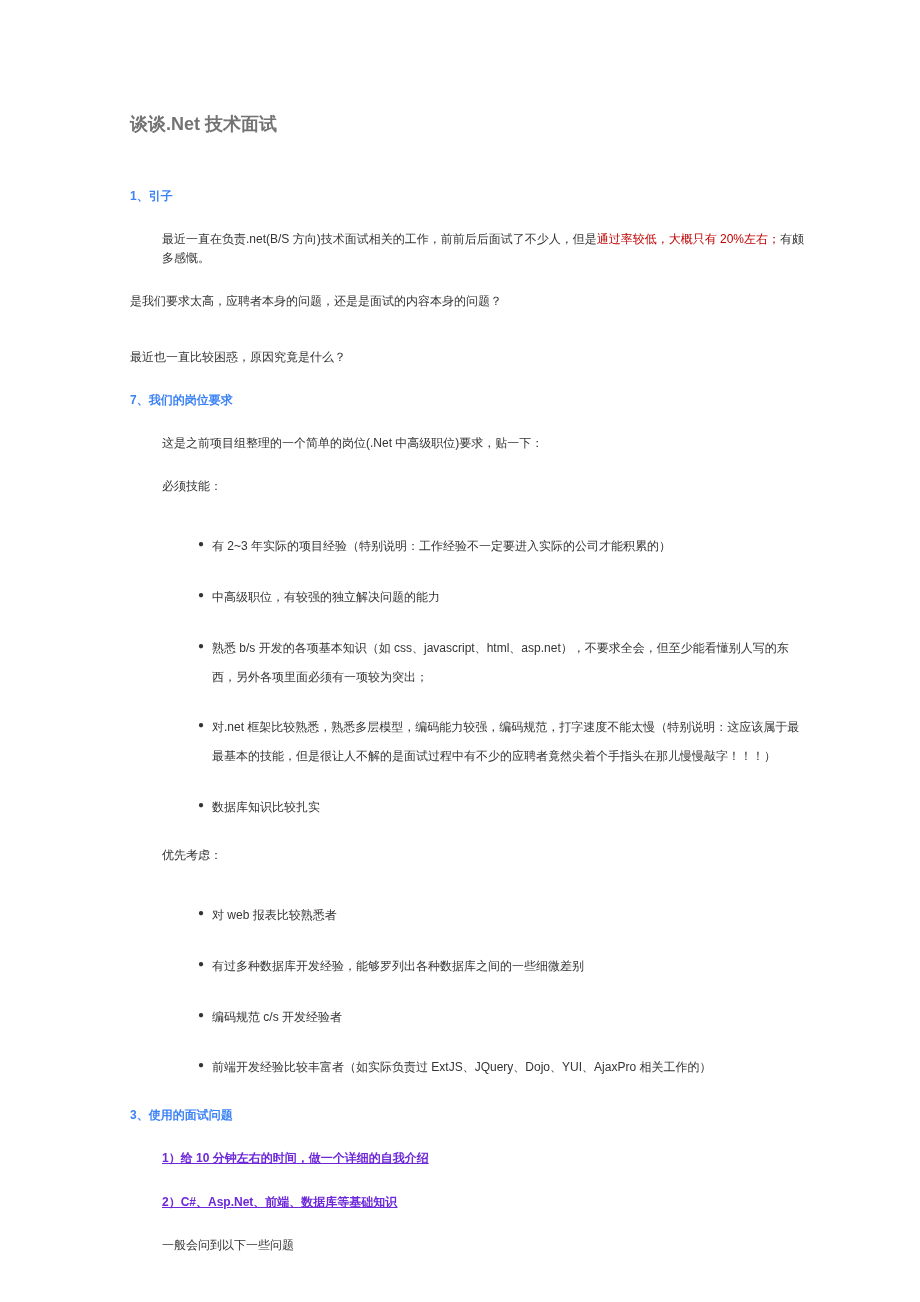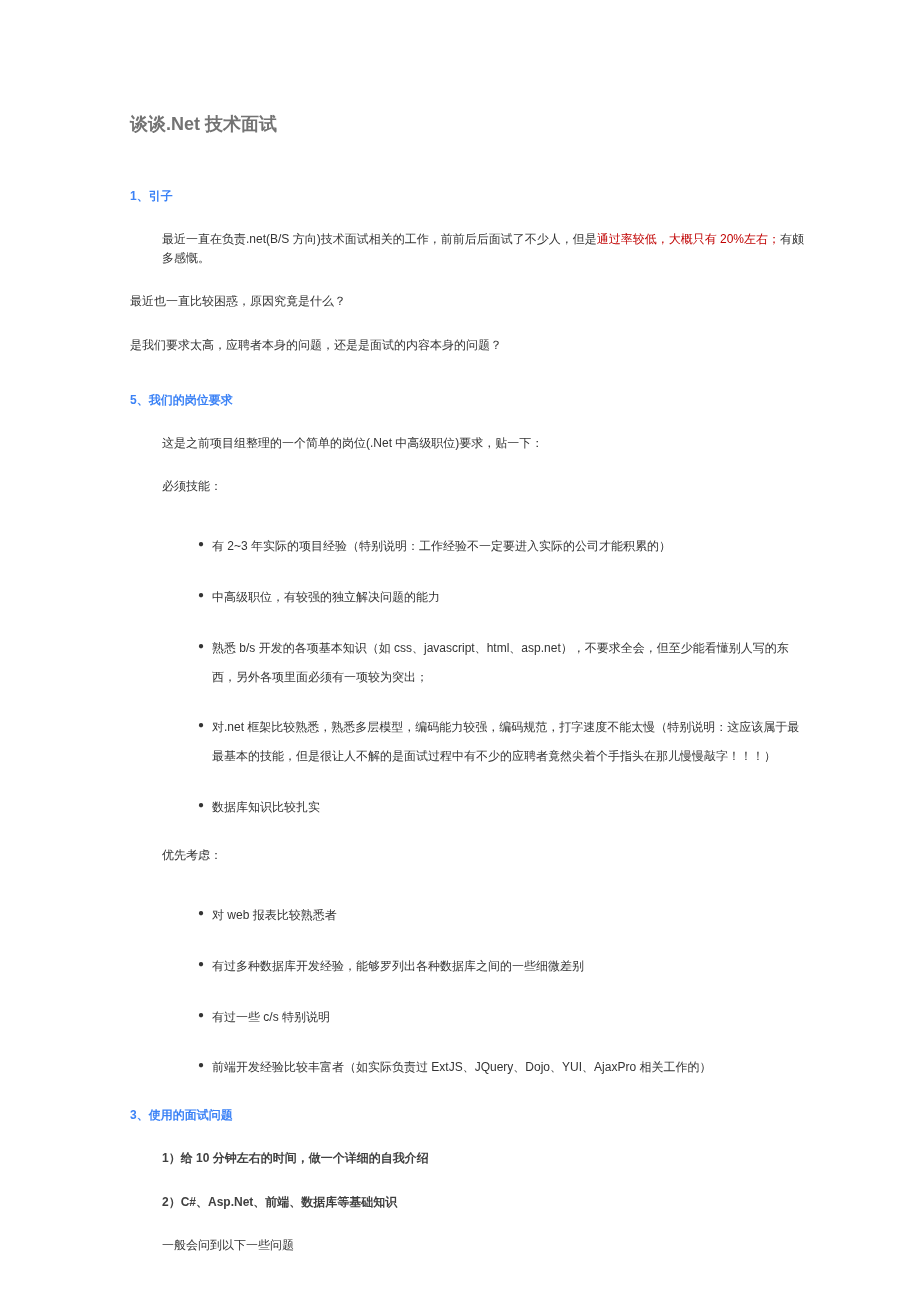--- a/index.html
+++ b/index.html
@@ -50,60 +50,61 @@
     content: "●";
     position: absolute;
     left: 0;
     top: 0;
     font-size: 10px;
     color: #333333;
   }
   .sub-head {
     font-weight: bold;
     font-size: 12px;
-    color: #404040;
+    color: #6d28d9;
     margin-bottom: 24px;
+    text-decoration: underline;
   }
   .gap-lg { margin-bottom: 36px; }
 </style>
 </head>
 <body>
 
 <div class="page">
 
   <div class="title">谈谈.Net 技术面试</div>
 
   <div class="section-head">1、引子</div>
 
   <div class="para indent1">
     <span>最近一直在负责.net(B/S 方向)技术面试相关的工作，前前后后面试了不少人，但是</span><span class="hl">通过率较低，大概只有 20%左右；</span><span>有颇多感慨。</span>
   </div>
 
+  <div class="para gap-lg">是我们要求太高，应聘者本身的问题，还是是面试的内容本身的问题？</div>
   <div class="para">最近也一直比较困惑，原因究竟是什么？</div>
-  <div class="para gap-lg">是我们要求太高，应聘者本身的问题，还是是面试的内容本身的问题？</div>
 
-  <div class="section-head">5、我们的岗位要求</div>
+  <div class="section-head">7、我们的岗位要求</div>
 
   <div class="para indent1">这是之前项目组整理的一个简单的岗位(.Net 中高级职位)要求，贴一下：</div>
   <div class="para indent1 gap-lg">必须技能：</div>
 
   <ul class="bullets">
     <li>有 2~3 年实际的项目经验（特别说明：工作经验不一定要进入实际的公司才能积累的）</li>
     <li>中高级职位，有较强的独立解决问题的能力</li>
     <li>熟悉 b/s 开发的各项基本知识（如 css、javascript、html、asp.net），不要求全会，但至少能看懂别人写的东西，另外各项里面必须有一项较为突出；</li>
     <li>对.net 框架比较熟悉，熟悉多层模型，编码能力较强，编码规范，打字速度不能太慢（特别说明：这应该属于最最基本的技能，但是很让人不解的是面试过程中有不少的应聘者竟然尖着个手指头在那儿慢慢敲字！！！）</li>
     <li>数据库知识比较扎实</li>
   </ul>
 
   <div class="para indent1 gap-lg">优先考虑：</div>
 
   <ul class="bullets">
     <li>对 web 报表比较熟悉者</li>
     <li>有过多种数据库开发经验，能够罗列出各种数据库之间的一些细微差别</li>
-    <li>有过一些 c/s 特别说明</li>
+    <li>编码规范 c/s 开发经验者</li>
     <li>前端开发经验比较丰富者（如实际负责过 ExtJS、JQuery、Dojo、YUI、AjaxPro 相关工作的）</li>
   </ul>
 
   <div class="section-head">3、使用的面试问题</div>
 
 
   <div class="sub-head indent1">1）给 10 分钟左右的时间，做一个详细的自我介绍</div>
   <div class="sub-head indent1">2）C#、Asp.Net、前端、数据库等基础知识</div>
 
   <div class="para indent1">一般会问到以下一些问题</div>

